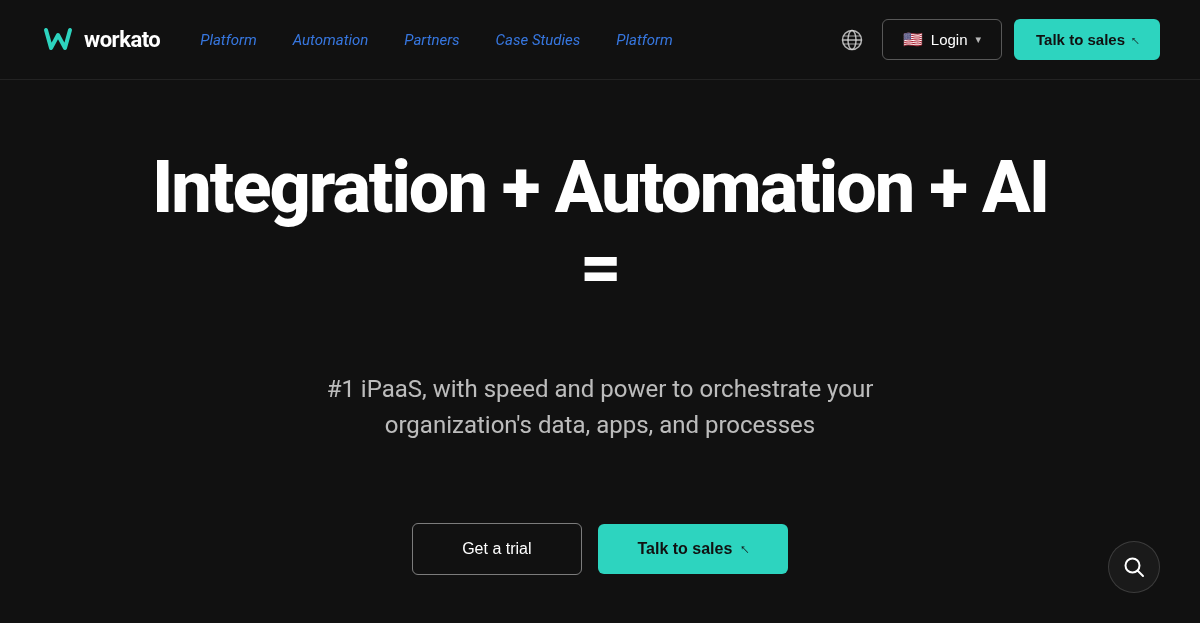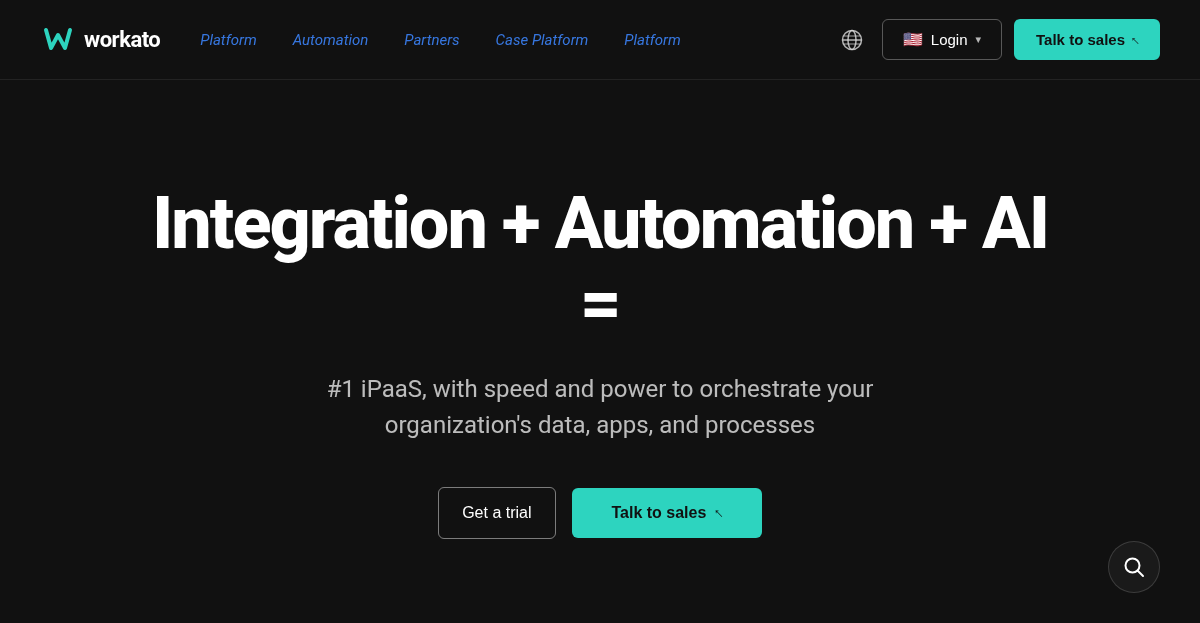--- a/index.html
+++ b/index.html
@@ -119,20 +119,21 @@
     
     .hero {
       display: flex;
       flex-direction: column;
       align-items: center;
       justify-content: center;
       padding: 60px 40px 40px;
       text-align: center;
       height: calc(623px - 80px);
       position: relative;
+      gap: 36px;
     }
 
     .hero-headline {
       font-size: 72px;
       font-weight: 800;
       line-height: 1.1;
       color: #ffffff;
       max-width: 900px;
       margin-bottom: 28px;
       letter-spacing: -2px;
@@ -146,21 +147,21 @@
       line-height: 1.5;
     }
 
     .hero-cta-row {
       display: flex;
       align-items: center;
       gap: 16px;
     }
 
     .get-trial-btn {
-      padding: 16px 23px;
+      padding: 16px 49px;
       border: 1.5px solid rgba(255,255,255,0.45);
       border-radius: 6px;
       background: none;
       color: #ffffff;
       font-size: 16px;
       font-weight: 500;
       cursor: pointer;
     }
 
     .talk-sales-btn-hero {
@@ -204,21 +205,21 @@
     <svg class="logo-icon" viewBox="0 0 36 36" fill="none" xmlns="http://www.w3.org/2000/svg">
       <path d="M6 8 L11 26 L18 13 L25 26 L30 8" stroke="#2dd4bf" stroke-width="4" stroke-linecap="round" stroke-linejoin="round" fill="none"></path>
     </svg>
     <span class="logo-text">workato</span>
   </a>
 
   <div class="nav-links">
     <a class="nav-link" href="#">Platform</a>
     <a class="nav-link" href="#">Automation</a>
     <a class="nav-link" href="#">Partners</a>
-    <a class="nav-link" href="#">Case Platform</a>
+    <a class="nav-link" href="#">Case Studies</a>
     <a class="nav-link" href="#">Platform</a>
   </div>
 
   <div class="nav-right">
     <button class="globe-btn">
       <svg width="22" height="22" viewBox="0 0 22 22" fill="none" xmlns="http://www.w3.org/2000/svg">
         <circle cx="11" cy="11" r="9.5" stroke="white" stroke-width="1.5" opacity="0.8"></circle>
         <ellipse cx="11" cy="11" rx="4" ry="9.5" stroke="white" stroke-width="1.5" opacity="0.8"></ellipse>
         <line x1="1.5" y1="11" x2="20.5" y2="11" stroke="white" stroke-width="1.5" opacity="0.8"></line>
         <line x1="2.5" y1="7" x2="19.5" y2="7" stroke="white" stroke-width="1.2" opacity="0.6"></line>

